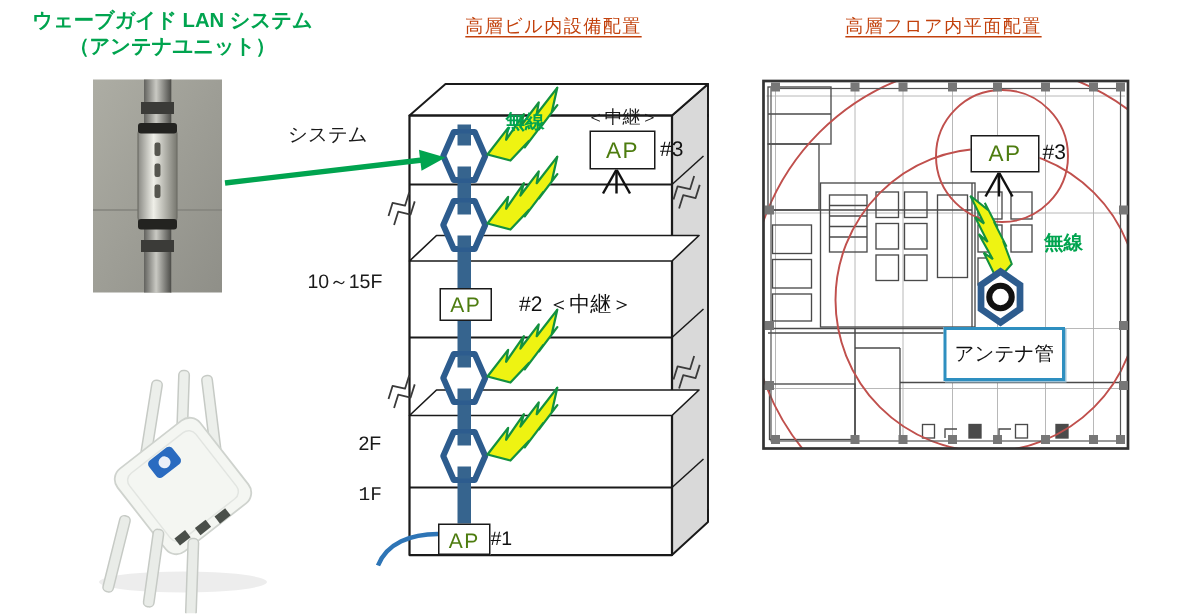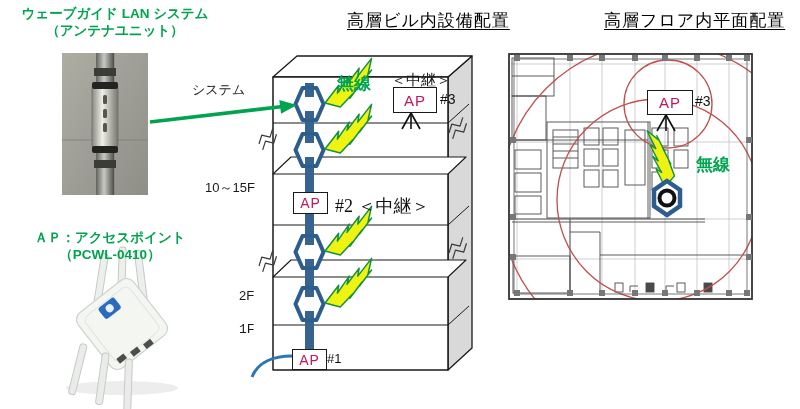--- a/index.html
+++ b/index.html
@@ -4,30 +4,30 @@
 <style>
   html,body{margin:0;padding:0;background:#fff;}
   .stage{
     position:relative;width:800px;height:409px;background:#ffffff;overflow:hidden;
     font-family:"Liberation Sans",sans-serif;color:#111;padding-left:28px;
   }
   .abs{position:absolute;}
   svg{display:block;}
   .lbl{position:absolute;font-size:12px;color:#1a1a1a;white-space:nowrap;line-height:1.1;}
   .lbl-big{font-size:13px;}
-  .lbl-green{position:absolute;font-size:17px;font-weight:bold;color:#00a44f;white-space:nowrap;line-height:1.15;}
+  .lbl-green{position:absolute;font-size:13px;font-weight:bold;color:#00a44f;white-space:nowrap;line-height:1.15;}
   .panel-title{position:absolute;font-size:13.5px;font-weight:bold;color:#00a44f;text-align:center;white-space:nowrap;line-height:1.25;}
   .sec-title{
-    position:absolute;font-size:17px;color:#000000;text-align:center;white-space:nowrap;
-    text-decoration:underline;text-underline-offset:3px;letter-spacing:1px;margin-left:48px;
+    position:absolute;font-size:12px;color:#c2410c;text-align:center;white-space:nowrap;
+    text-decoration:underline;text-underline-offset:3px;letter-spacing:1px;
   }
   .apbox{
     position:absolute;background:#fff;border:1.5px solid #1a1a1a;
     display:flex;align-items:center;justify-content:center;
-    font-size:15px;color:#be185d;letter-spacing:1px;
+    font-size:15px;color:#4d7c0f;letter-spacing:1px;
   }
   .hash{position:absolute;font-size:14px;color:#111;white-space:nowrap;}
   .pipe-note-box{
     position:absolute;background:#fff;border:2px solid #2e8fc0;
     display:flex;align-items:center;justify-content:center;
     font-size:13px;color:#111;box-shadow:1px 1px 0 #9fc4d8;
   }
 </style>
 </head>
 <body>
@@ -278,45 +278,42 @@
         <polygon points="0,-17 13,-8 13,8 0,17 -13,8 -13,-8" fill="#ffffff" stroke="#2d5c8e" stroke-width="4.5"></polygon>
         <circle cx="0" cy="0" r="7.5" fill="#ffffff" stroke="#111" stroke-width="4"></circle>
       </g>
     </g>
   </svg>
 
   <div class="panel-title" style="left:15px;top:6px;width:200px;">
     <div>ウェーブガイド LAN システム</div>
     <div>（アンテナユニット）</div>
   </div>
-  <div class="panel-title" style="left:10px;top:230px;width:200px;">
-    <div>ＡＰ：アクセスポイント</div>
-    <div>（PCWL-0410）</div>
-  </div>
 
   <div class="sec-title" style="left:299px;top:9px;width:140px;">高層ビル内設備配置</div>
   <div class="sec-title" style="left:556px;top:9px;width:146px;text-align:center;">高層フロア内平面配置</div>
 
   <div class="lbl lbl-big" style="left:192px;top:83px;">システム</div>
   <div class="lbl lbl-big" style="left:205px;top:181px;">10～15F</div>
   <div class="lbl lbl-big" style="left:239px;top:289px;">2F</div>
   <div class="lbl lbl-big" style="left:239px;top:323px;font-family:Liberation Mono, monospace;">1F</div>
 
   <div class="lbl-green" style="left:337px;top:74px;">無線</div>
-  <div class="lbl" style="left:391px;top:72px;font-size:15px;">＜中継＞</div>
+  <div class="lbl" style="left:391px;top:72px;font-size:12px;">＜中継＞</div>
 
   <div class="apbox" style="left:393px;top:87px;width:42px;height:24px;">AP</div>
   <div class="hash" style="left:440px;top:91px;">#3</div>
 
   <div class="apbox" style="left:293px;top:192px;width:33px;height:20px;font-size:14px;">AP</div>
-  <div class="hash" style="left:335px;top:194px;font-size:18px;font-family:Liberation Serif, serif;">#2 ＜中継＞</div>
+  <div class="hash" style="left:346px;top:194px;font-size:14px;">#2 ＜中継＞</div>
 
 
   <div class="apbox" style="left:292px;top:349px;width:33px;height:19px;font-size:14px;">AP</div>
   <div class="hash" style="left:327px;top:351px;font-size:13px;">#1</div>
 
   <div class="lbl lbl-big" style="left:209px;top:379px;margin-top:36px;">LAN 配線</div>
 
   <div class="apbox" style="left:647px;top:90px;width:44px;height:23px;">AP</div>
   <div class="hash" style="left:695px;top:93px;">#3</div>
   <div class="lbl-green" style="left:696px;top:155px;">無線</div>
+  <div class="pipe-note-box" style="left:629px;top:218px;width:77px;height:32px;">アンテナ管</div>
 
 </div>
 
 </body></html>

